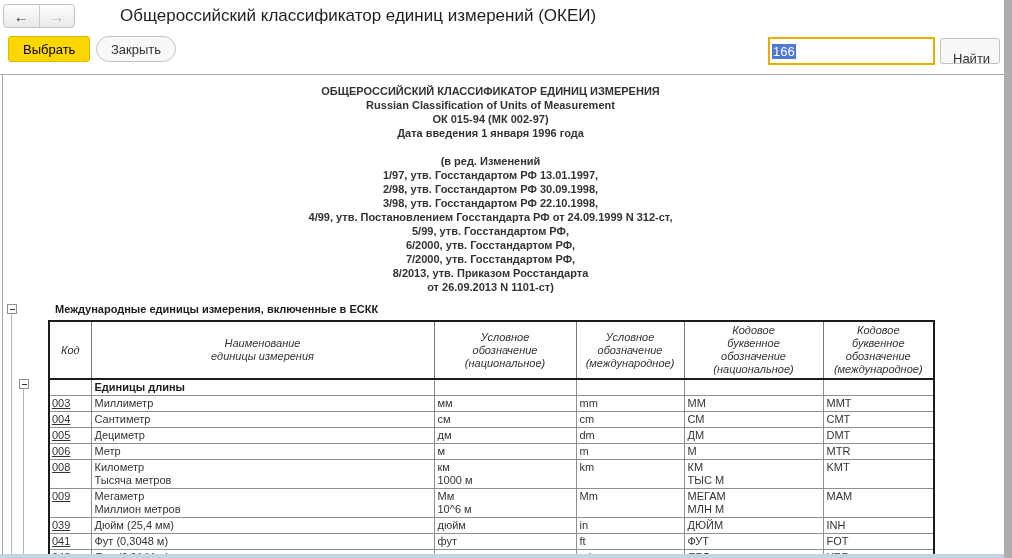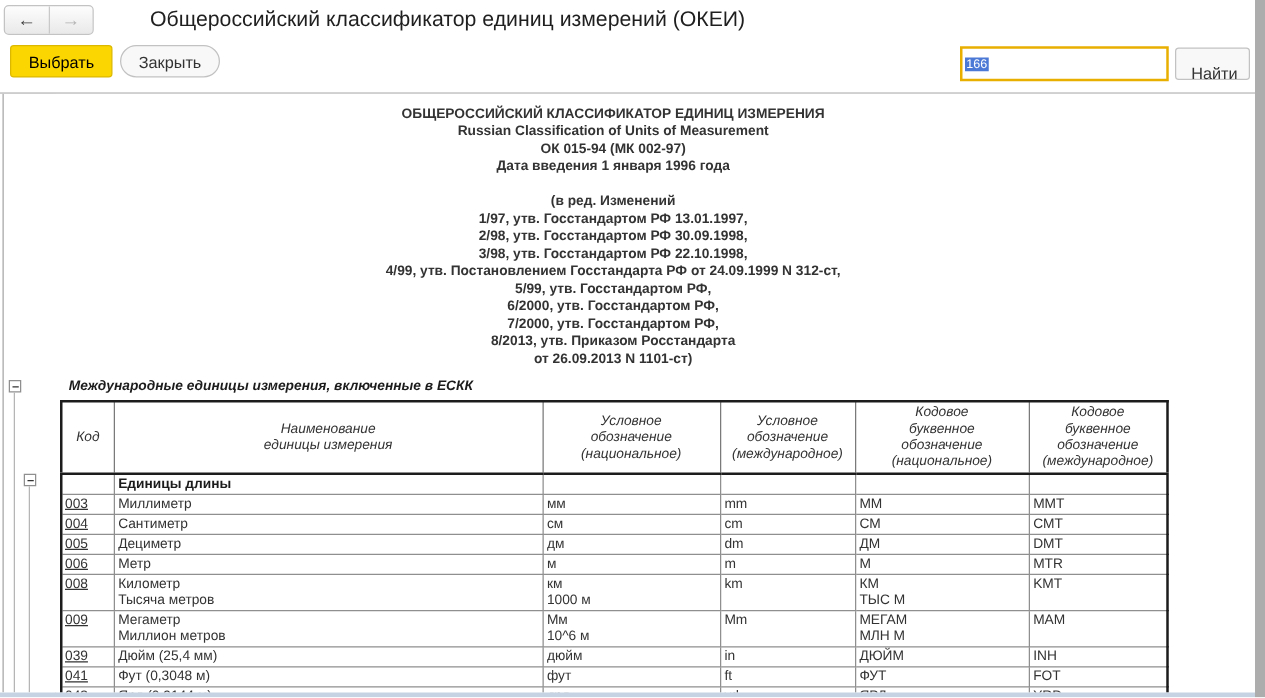--- a/index.html
+++ b/index.html
@@ -20,41 +20,41 @@
 
   
   .toolbar { position:absolute; top:32px; left:0; width:880px; height:42px; background:#fff; }
   .btn { position:absolute; top:4px; height:26px; border:1px solid #c2c2c2; border-radius:3px;
          background:#f8f8f8; color:#333; font-size:13px; font-family:"Liberation Sans",sans-serif;
          padding:0 14px; cursor:pointer; }
   .btn.select { left:8px; background:#fcd600; border-color:#dcb900; color:#000; }
   .btn.close  { left:96px;border-radius:13px; }
   .btn.find   { left:940px; top:6px; width:60px; padding:12px; }
   .searchbox { position:absolute; left:768px; top:5px; width:167px; height:28px;
-               border:2px solid #e9af00; background:#fff; font-size:10px; color:#222;
+               border:2px solid #e9af00; background:#fff; font-size:13px; color:#222;
                display:flex; align-items:center; padding-left:2px; cursor:text; }
   .searchbox .sel { background:#4c79d5; color:#fff; padding:0 1px; }
   .tb-sep { position:absolute; top:74px; left:0; width:1004px; height:1px; background:#a8a8a8; }
 
   
   .content { position:absolute; top:75px; left:0; width:1004px; height:479px; background:#fff; overflow:hidden; }
   .vline { position:absolute; width:1px; background:#b5b5b5; }
   .edge-line { position:absolute; left:2px; top:0; width:1px; height:479px; background:#a6a6a6; }
   .margin-line { position:absolute; left:44px; top:0; width:1px; height:479px; background:#b5b5b5; }
   .cbox { position:absolute; width:10px; height:10px; border:1px solid #8f8f8f; background:#fff;
           cursor:pointer; }
   .cbox .minus { position:absolute; left:2px; top:4px; width:5px; height:1px; background:#333; }
   .doc { position:absolute; left:44px; top:0; width:960px; height:479px; background:#fff; }
 
   .doc-head { position:absolute; left:4px; width:885px; text-align:center; font-size:11px;
               font-weight:bold; color:#333; line-height:14px; white-space:pre-line; }
   .doc-head.block1 { top:9px; }
   .doc-head.block2 { top:79px; }
   .section-heading { position:absolute; left:11px; top:228px; font-size:11px; font-weight:bold;
-                     color:#1c1c1c; white-space:nowrap;font-style:italic; }
+                     color:#1c1c1c; white-space:nowrap; }
 
   
   table.units { position:absolute; left:4px; top:245px; width:885px; border-collapse:collapse;
                 table-layout:fixed; font-size:11px; color:#333; border:2px solid #1c1c1c; }
   col.c0{width:42px} col.c1{width:343px} col.c2{width:142px}
   col.c3{width:108px} col.c4{width:139px} col.c5{width:111px}
   table.units th { border:1px solid #7a7a7a; border-bottom:2px solid #1c1c1c;
                    font-style:italic; font-weight:normal; text-align:center; vertical-align:middle;
                    line-height:13px; padding:2px 1px; white-space:pre-line; overflow:hidden; }
   table.units td { border:1px solid #8f8f8f; line-height:13px; padding:1px 3px;

